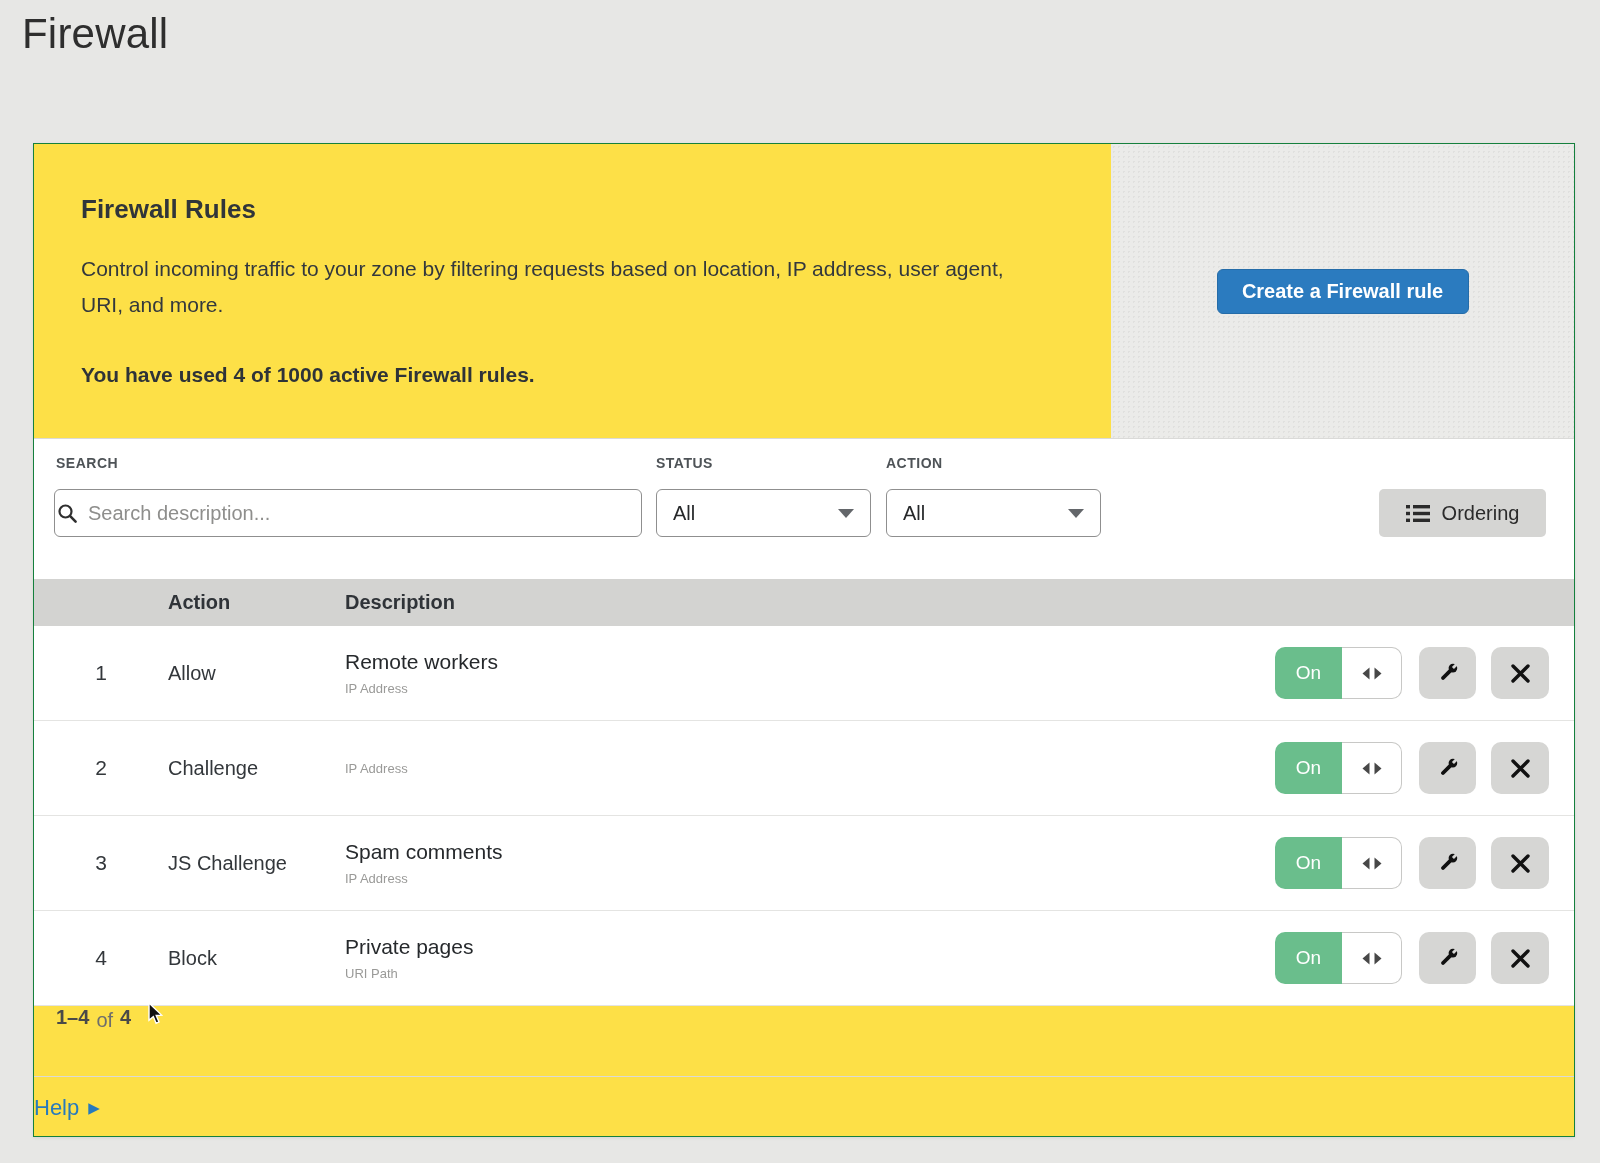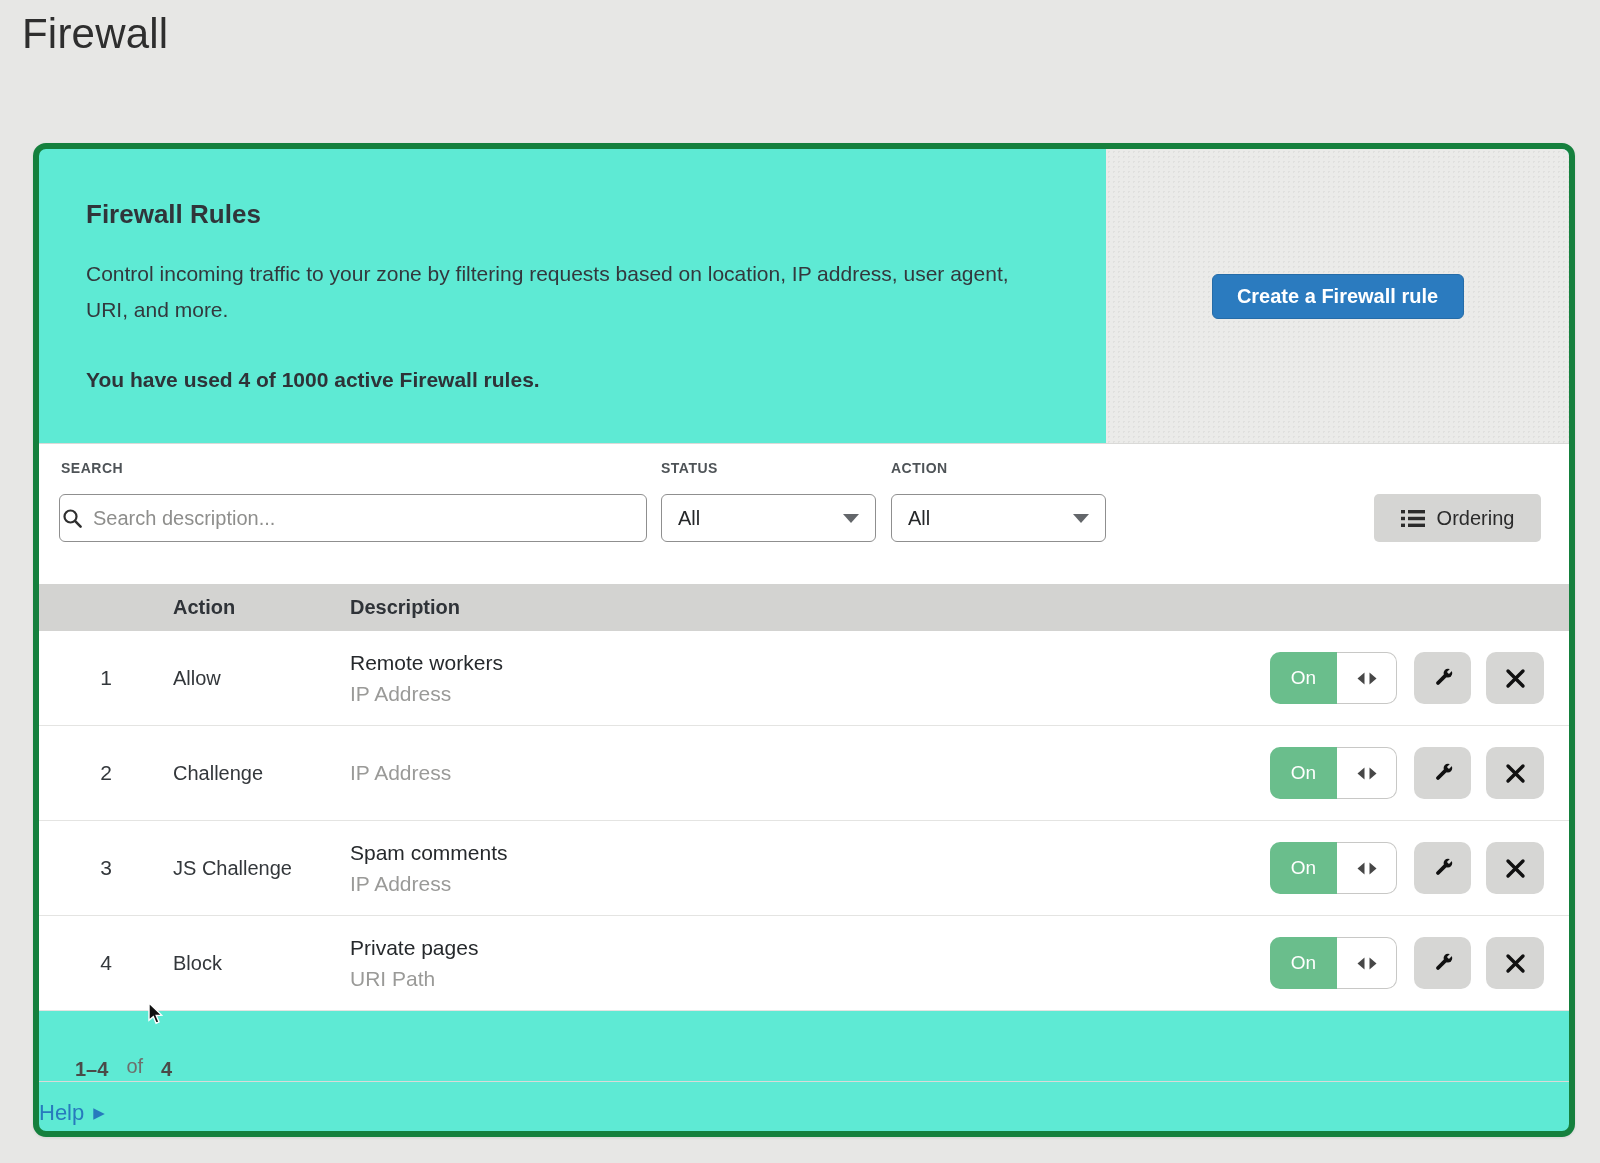--- a/index.html
+++ b/index.html
@@ -13,23 +13,23 @@
   }
   
   .page-header { padding:10px 0 0 22px; }
   .page-title { font-size:42px; font-weight:400; color:#2e2e2e; letter-spacing:.2px; }
   .page-subtitle { margin-top:26px; font-size:29px; font-weight:400; color:#5d5d5b; }
 
   
   .card {
     position:absolute; left:33px; top:143px;
     width:1542px; height:994px;
-    background:#5eead4;
-    border:6px solid #15803d;
-    border-radius:13px;
+    background:#fde047;
+    border:1px solid #15803d;
+    border-radius:0;
     box-shadow:0 1px 3px rgba(0,0,0,.08);
     overflow:hidden;
   }
 
   
   .overview { display:flex; height:294px; }
   .overview-text { flex:1 1 auto; padding:50px 40px 0 47px; }
   .overview-heading { font-size:26px; font-weight:700; color:#30353a; margin-bottom:26px; }
   .overview-desc { font-size:21px; line-height:36px; color:#33383d; max-width:950px; }
   .overview-usage { margin-top:40px; font-size:21px; font-weight:700; color:#2e3338; }
@@ -100,21 +100,21 @@
   .th-desc { flex:1; }
 
   .rule-row {
     height:95px; display:flex; align-items:center;
     border-bottom:1px solid #e4e4e2; background:#fff;
   }
   .col-num { width:134px; text-align:center; font-size:21px; color:#33373b; }
   .col-action { width:177px; font-size:20px; color:#33373b; }
   .col-desc { flex:1; }
   .desc-title { font-size:21px; color:#26292c; margin-bottom:7px; }
-  .desc-sub { font-size:21px; color:#9a9a98; }
+  .desc-sub { font-size:13px; color:#9a9a98; }
   .col-controls { display:flex; align-items:center; padding-right:25px;padding-left:20px; }
 
   .toggle { display:flex; height:52px; }
   .toggle-on {
     width:67px; background:#6abe8c; border-radius:10px 0 0 10px;
     display:flex; align-items:center; justify-content:center;
     color:#fff; font-size:19px; cursor:pointer;
   }
   .toggle-handle {
     width:60px; background:#fff;
@@ -125,21 +125,21 @@
   }
   .icon-btn {
     width:57px; height:52px; border:none; border-radius:10px;
     background:#d6d6d4; display:flex; align-items:center; justify-content:center;
     cursor:pointer;
   }
   .btn-edit { margin-left:17px; }
   .btn-delete { margin-left:15px; width:58px; }
 
   
-  .pagination { height:70px; display:flex; align-items:flex-end; padding-left:36px; font-size:20px;gap:11px; }
+  .pagination { height:70px; display:flex; align-items:flex-start; padding-left:22px; font-size:20px; }
   .pg-strong { font-weight:700; color:#4a4a48; }
   .pg-of { color:#6e6e6c; margin:3px 7px; }
   .card-footer {
     height:62px; border-top:1px solid #dadad8;
     display:flex; align-items:center; padding-right:32px;
   }
   .help-link {
     color:#277abd; font-size:22px; text-decoration:none;
     display:flex; align-items:center; gap:9px; cursor:pointer;
   }

